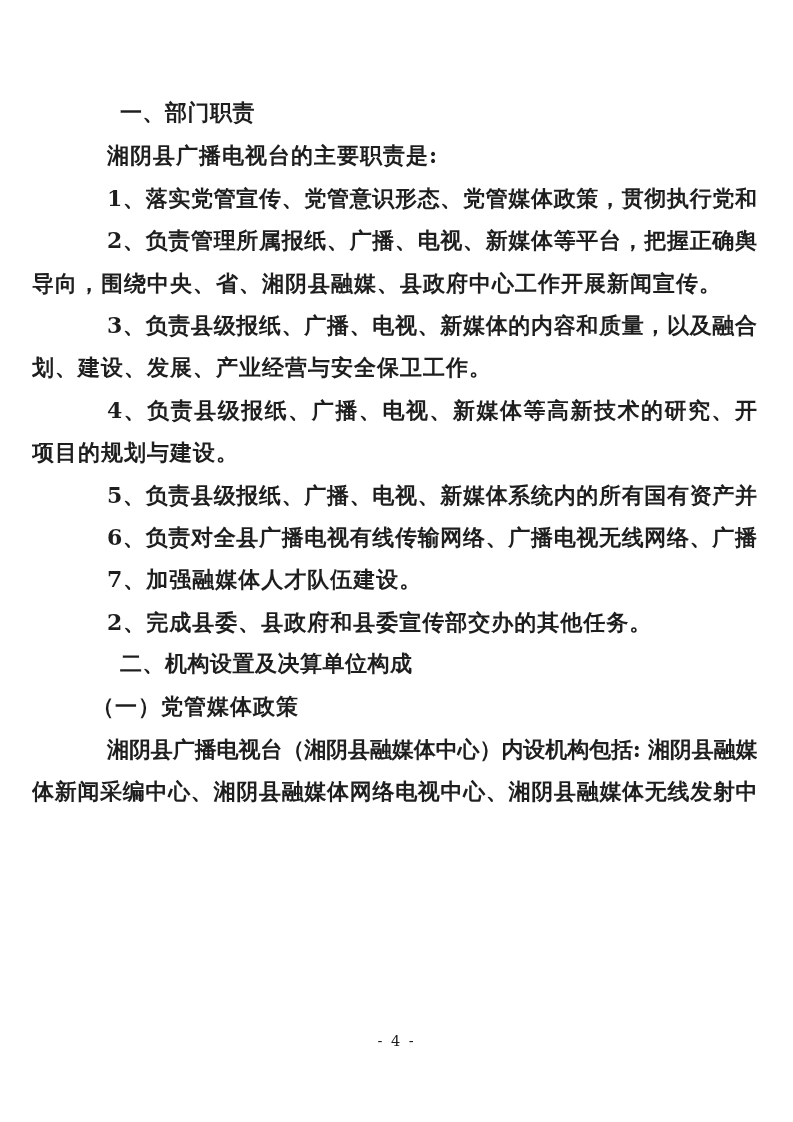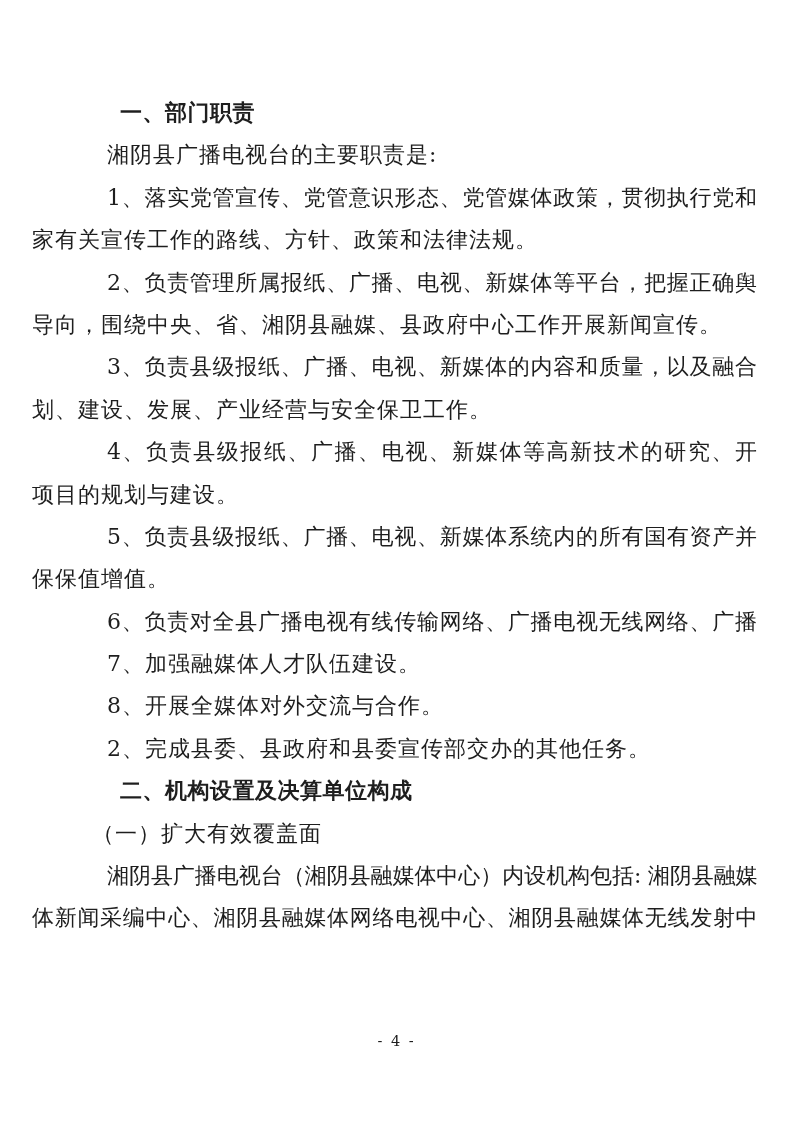--- a/index.html
+++ b/index.html
@@ -22,20 +22,21 @@
     top: 92px;
     width: 725px;
   }
   .line {
     height: 42.4px;
     line-height: 42.4px;
     font-size: 22px;
     letter-spacing: 1px;
     overflow: hidden;
     white-space: nowrap;
+    font-weight: bold;
   }
   
   .fill {
     white-space: normal;
     letter-spacing: 0;
     text-align: justify;
     text-align-last: justify;
     text-justify: inter-character;
   }
   
@@ -65,42 +66,39 @@
 </head>
 <body>
 
 <div class="sheet">
   <div class="content">
 
     <div class="line heading">一、部门职责</div>
     <div class="line indent-first">湘阴县广播电视台的主要职责是:</div>
 
     <div class="line indent-first fill">1、落实党管宣传、党管意识形态、党管媒体政策，贯彻执行党和国</div>
-    <div class="line">家有关宣传工作的路线、方针、政策和法律法规。</div>
 
     <div class="line indent-first fill">2、负责管理所属报纸、广播、电视、新媒体等平台，把握正确舆论</div>
     <div class="line">导向，围绕中央、省、湘阴县融媒、县政府中心工作开展新闻宣传。</div>
 
     <div class="line indent-first fill">3、负责县级报纸、广播、电视、新媒体的内容和质量，以及融合规</div>
     <div class="line">划、建设、发展、产业经营与安全保卫工作。</div>
 
     <div class="line indent-first fill">4、负责县级报纸、广播、电视、新媒体等高新技术的研究、开发，</div>
     <div class="line">项目的规划与建设。</div>
 
     <div class="line indent-first fill">5、负责县级报纸、广播、电视、新媒体系统内的所有国有资产并确</div>
-    <div class="line">保保值增值。</div>
 
     <div class="line indent-first fill">6、负责对全县广播电视有线传输网络、广播电视无线网络、广播电</div>
 
     <div class="line indent-first">7、加强融媒体人才队伍建设。</div>
-    <div class="line indent-first">8、开展全媒体对外交流与合作。</div>
     <div class="line indent-first">2、完成县委、县政府和县委宣传部交办的其他任务。</div>
 
     <div class="line heading">二、机构设置及决算单位构成</div>
-    <div class="line indent-sub">（一）扩大有效覆盖面</div>
+    <div class="line indent-sub">（一）党管媒体政策</div>
 
     <div class="line indent-first fill tight">湘阴县广播电视台（湘阴县融媒体中心）内设机构包括: 湘阴县融媒</div>
     <div class="line fill tight">体新闻采编中心、湘阴县融媒体网络电视中心、湘阴县融媒体无线发射中心、</div>
 
   </div>
 
   <div class="footer">- 4 -</div>
 </div>
 
 </body></html>

